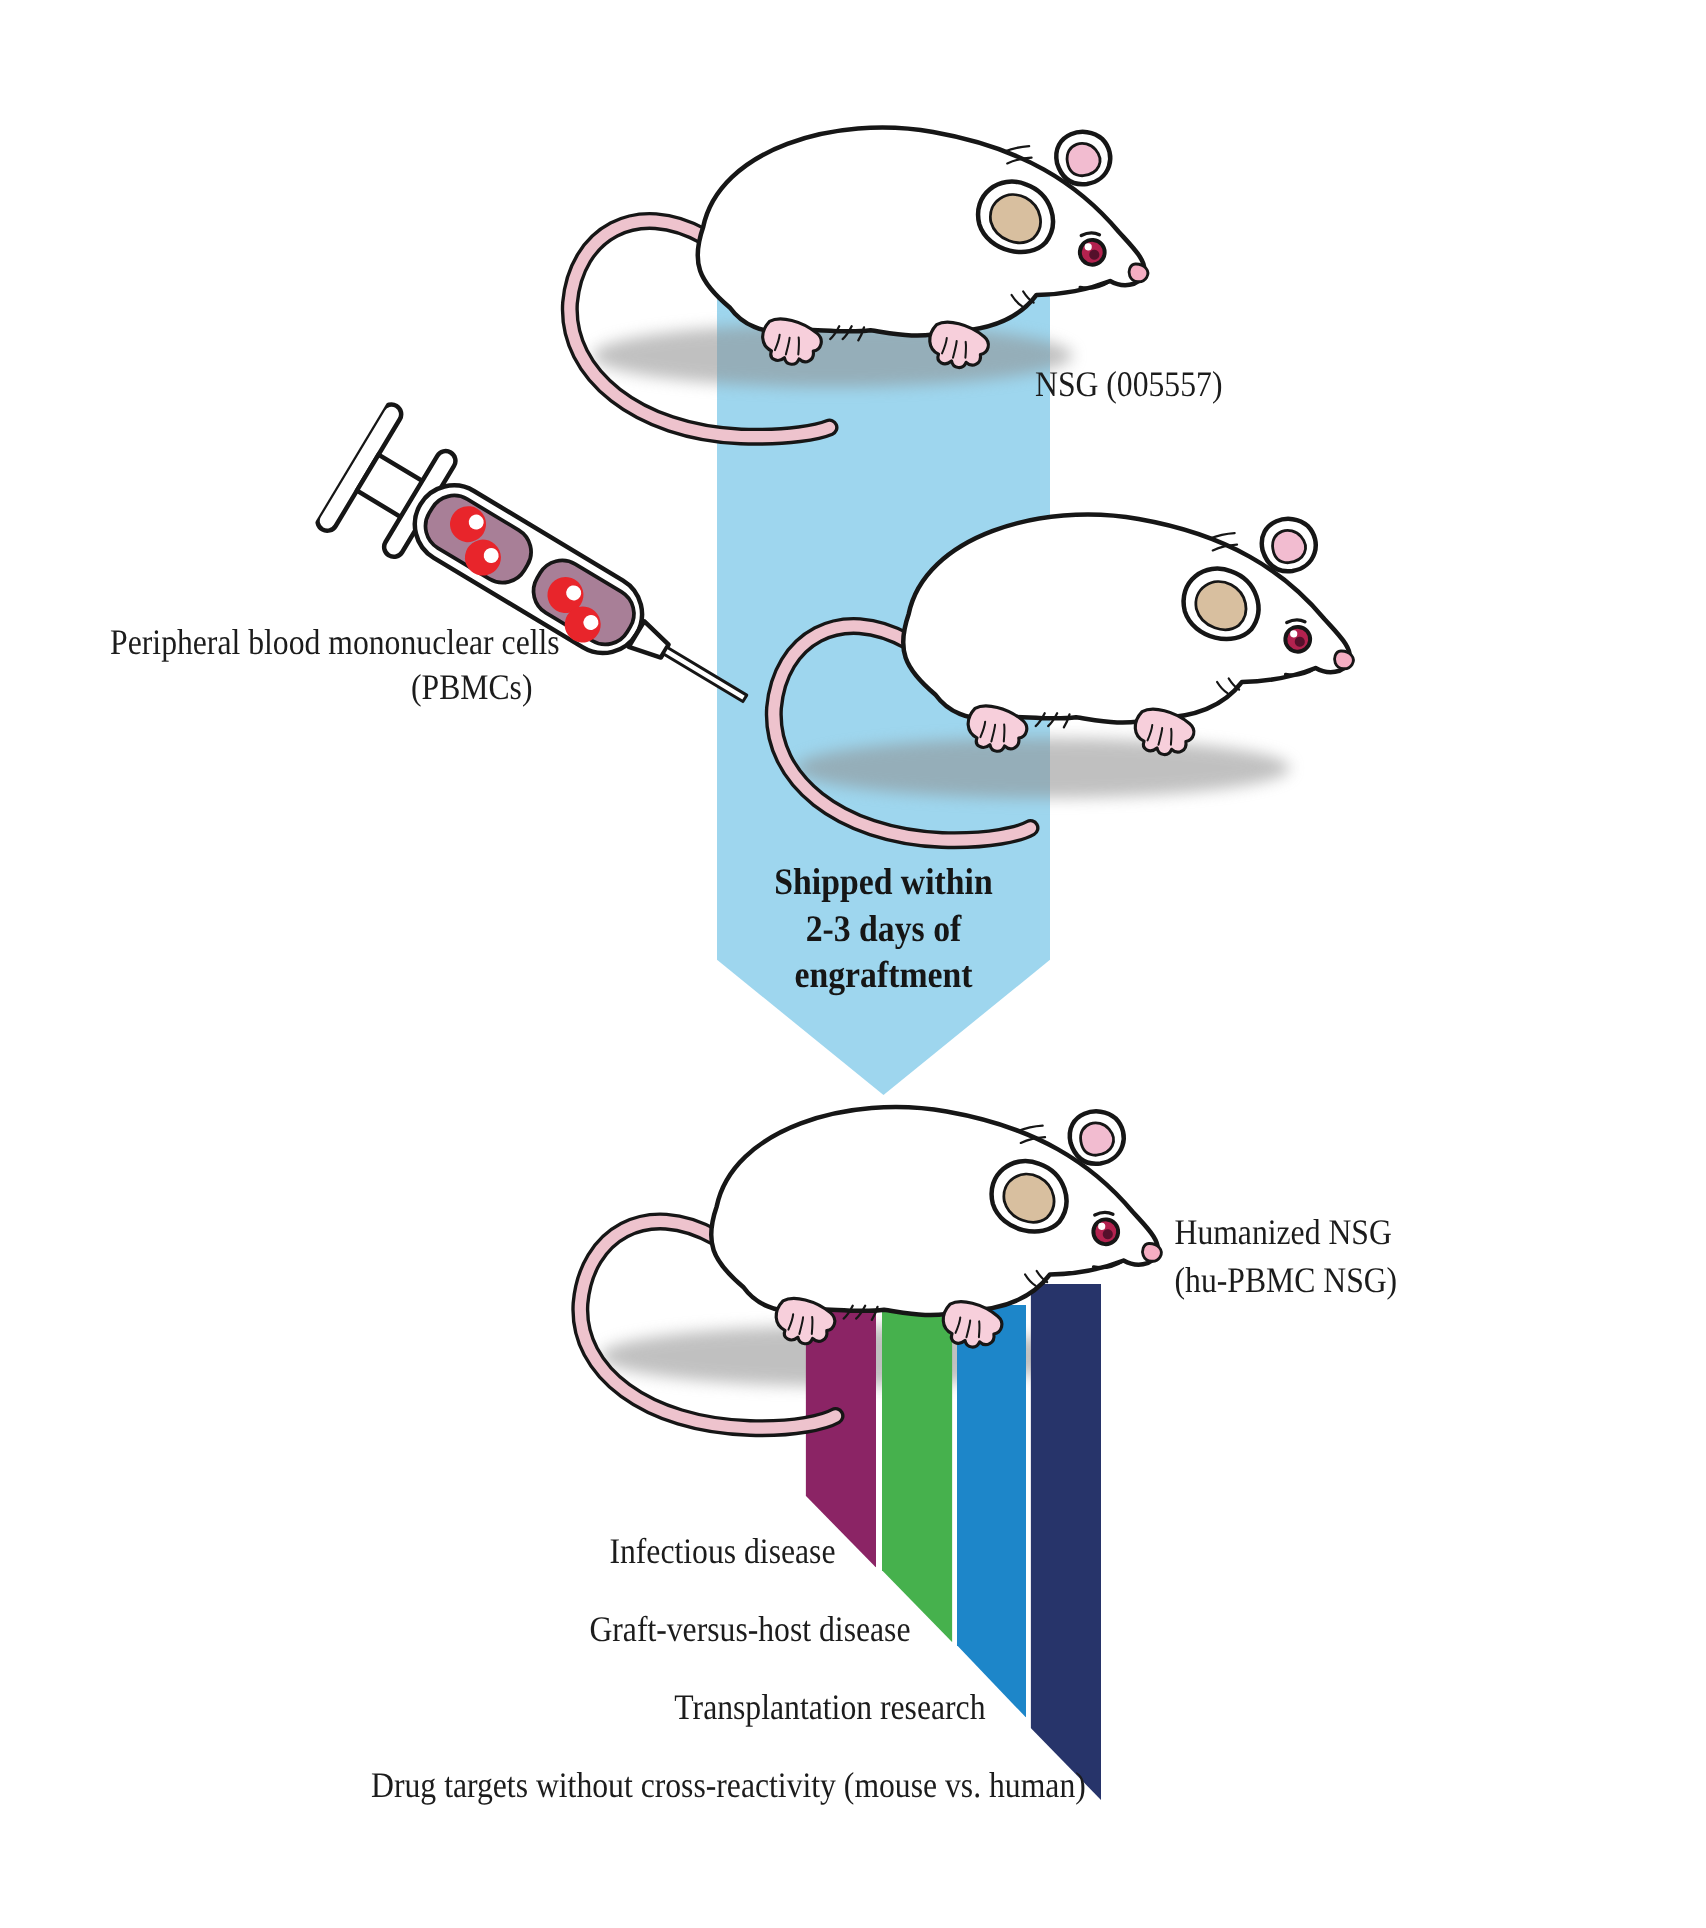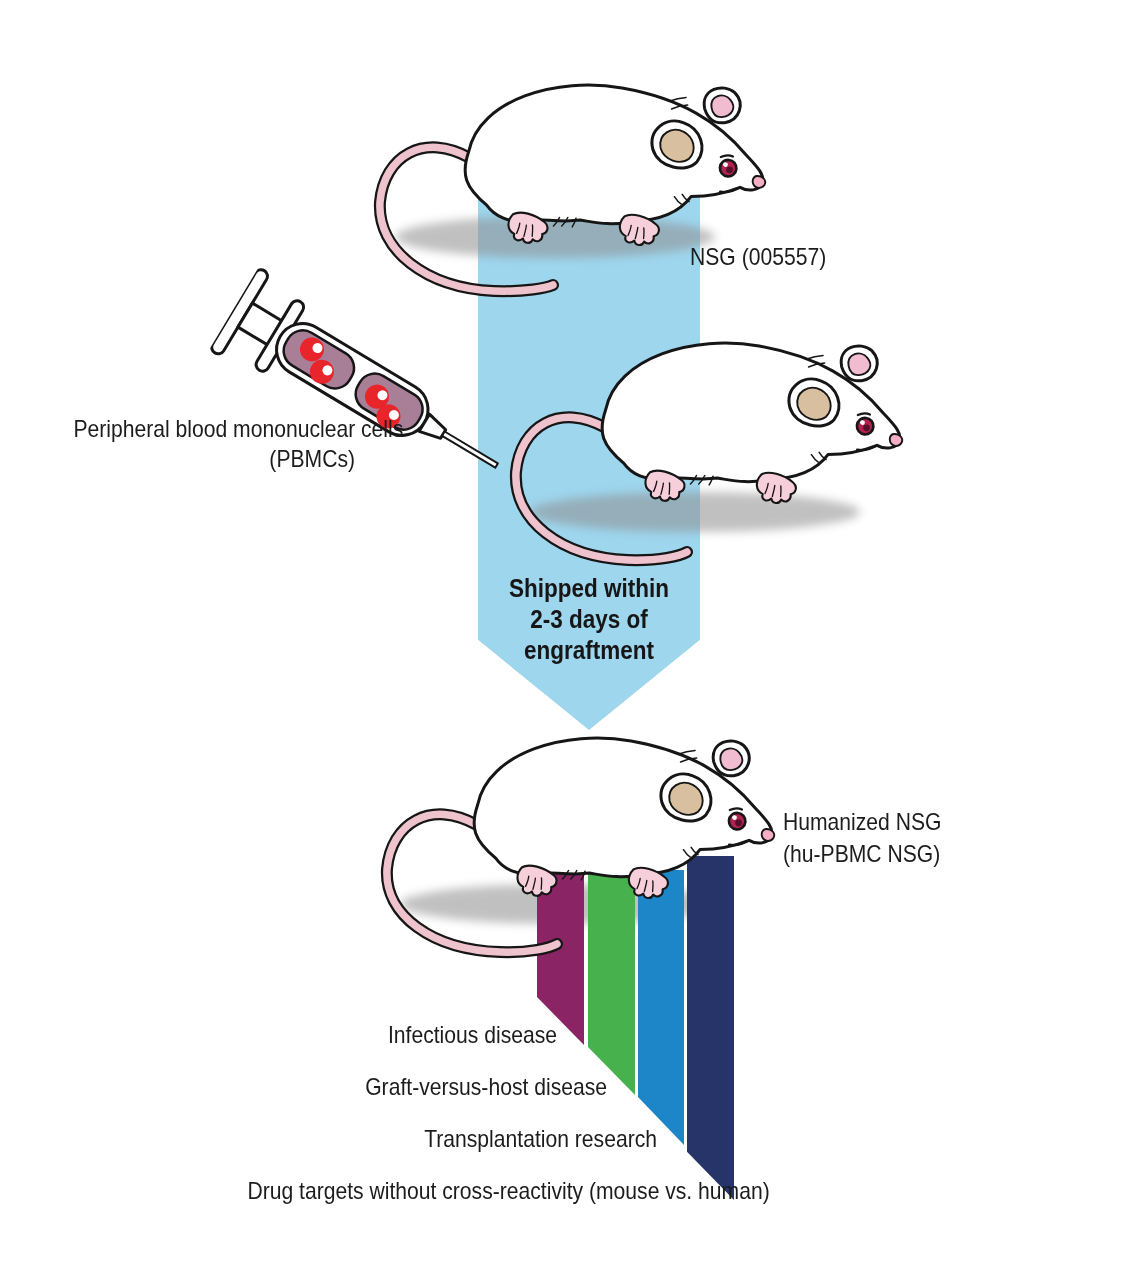--- a/index.html
+++ b/index.html
@@ -1,17 +1,17 @@
 <!DOCTYPE html>
 <html><head>
 <meta charset="utf-8">
 <style>
   html,body{margin:0;padding:0;background:#fff;}
   #stage{position:relative;width:973px;height:1285px;background:#fff;overflow:hidden;
-         font-family:Liberation Sans, sans-serif;color:#1c1c1c;}
+         font-family:Liberation Serif, serif;color:#1c1c1c;}
   .abs{position:absolute;}
 
   
   .arrow-shape{left:478px;top:170px;width:222px;height:560px;
                clip-path:polygon(0 0,100% 0,100% 83.9%,50% 100%,0 83.9%);}
 
   
   .shadow{background:#8e8e8e;border-radius:50%;filter:blur(5px);opacity:.55;}
   .shadow-1{left:395px;top:216px;width:320px;height:42px;}
   .shadow-2{left:530px;top:492px;width:330px;height:40px;}

